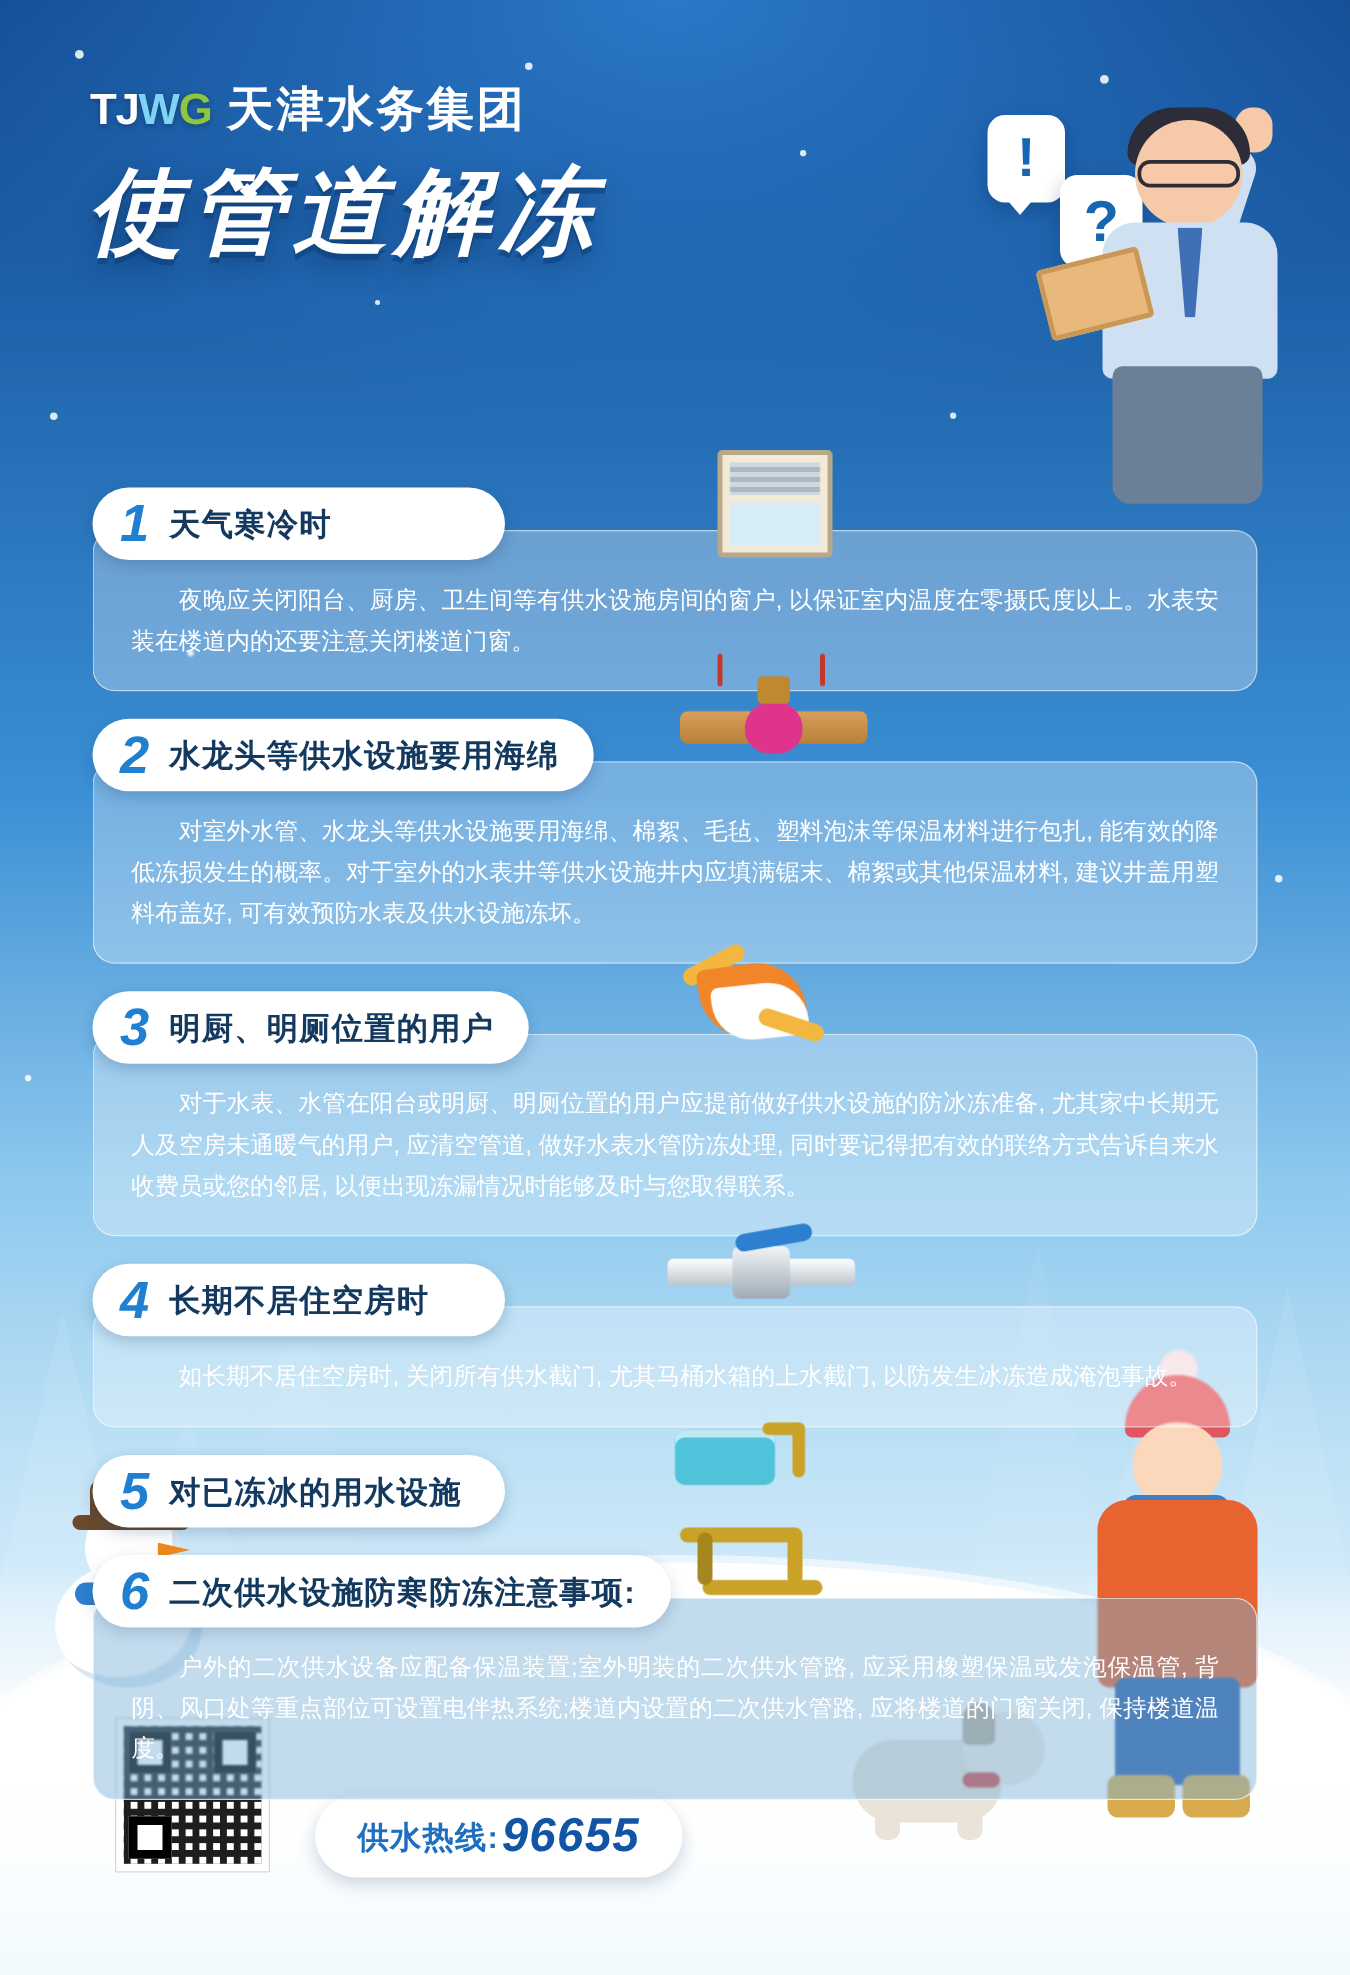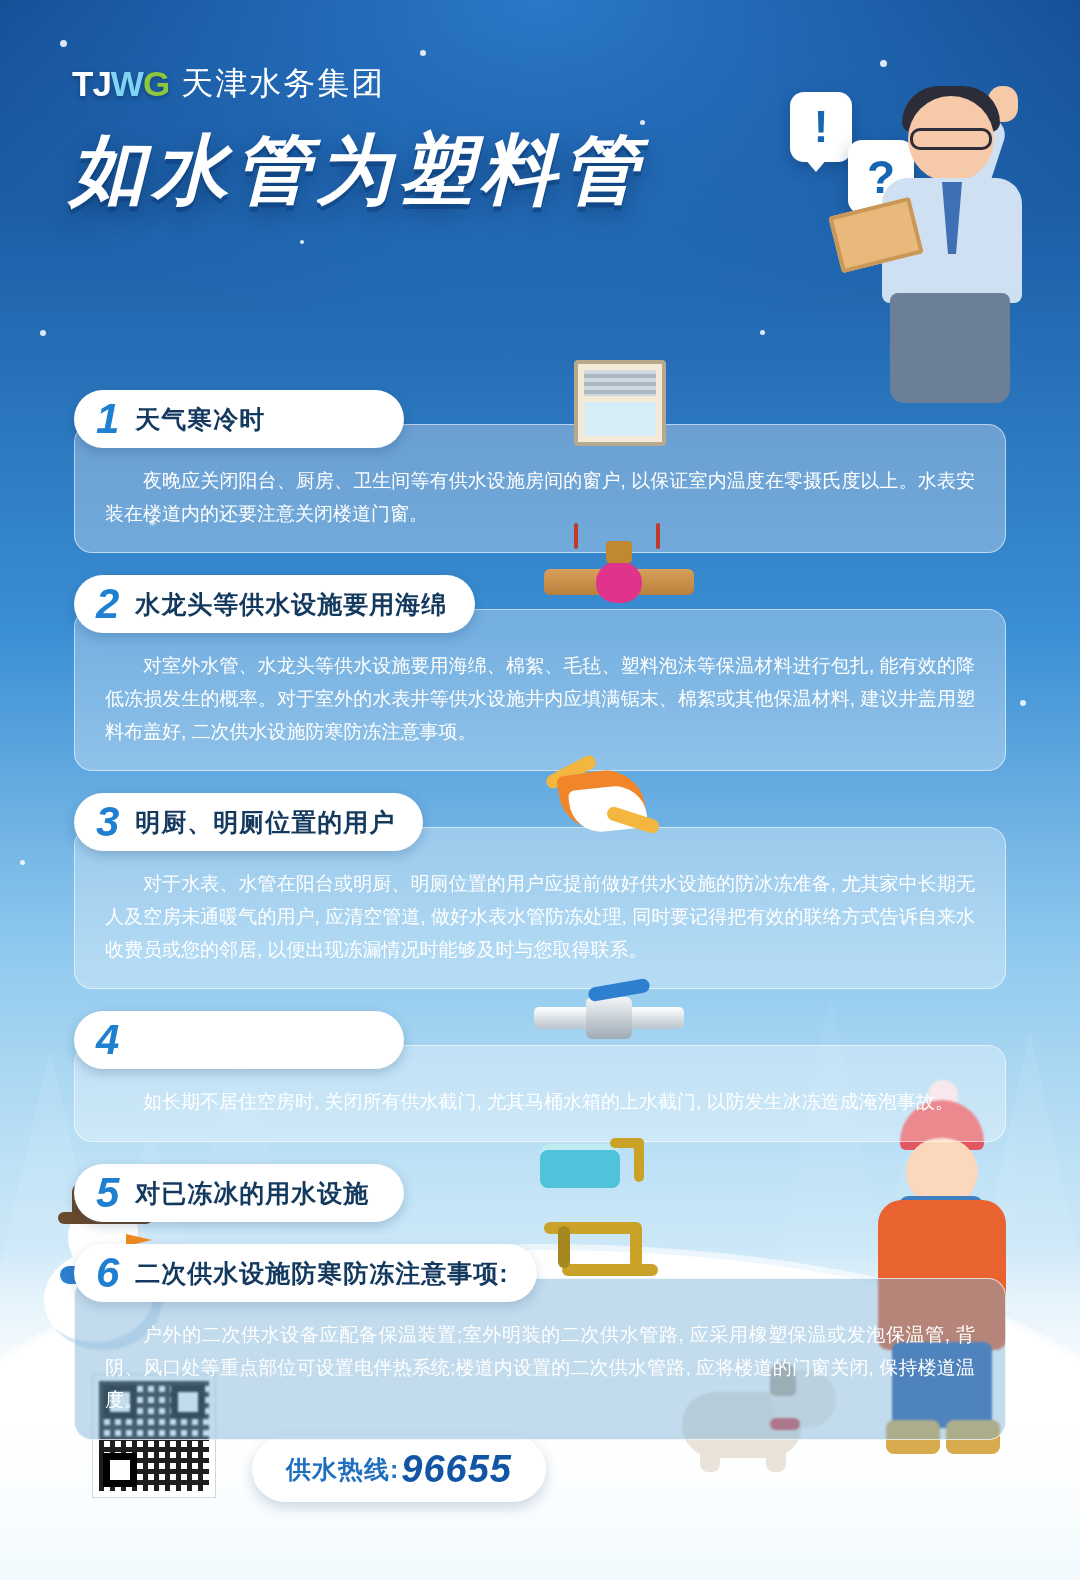--- a/index.html
+++ b/index.html
@@ -51,21 +51,21 @@
     display: flex; align-items: center; gap: 12px;
   }
   .logo-mark {
     font-size: 35px; font-weight: bold; letter-spacing: -1px;
     color: #ffffff;
     text-shadow: 0 2px 5px rgba(0,0,0,.3);
   }
   .logo-mark .g { color: #8dc63f; }
   .logo-mark .w { color: #7fd4f5; }
   .logo-text {
-    font-size: 32px; color: #ffffff; font-weight: normal; letter-spacing: 2px;
+    font-size: 38px; color: #ffffff; font-weight: bold; letter-spacing: 2px;
   }
 
   .title-block { position: absolute; left: 70px; top: 130px; }
   .title-1, .title-2 {
     font-family: "Liberation Sans", sans-serif;
     font-weight: bold;
     color: #ffffff;
     letter-spacing: 6px;
     text-shadow: 0 5px 0 rgba(12,60,120,.55), 0 10px 22px rgba(0,30,70,.45);
     line-height: 1.06;
@@ -273,21 +273,21 @@
   <div class="flake" style="left:760px; top:330px; width:5px; height:5px;"></div>
 
   <div class="logo-row">
     <div class="logo-mark">
       <span>TJ</span><span class="w">W</span><span class="g">G</span>
     </div>
     <div class="logo-text">天津水务集团</div>
   </div>
 
   <div class="title-block">
-    <div class="title-1">如水管为塑料管</div>
+    <div class="title-1">使管道解冻</div>
   </div>
 
   <div class="bubble-grp">
     <div class="bub ex">!</div>
     <div class="bub q">?</div>
   </div>
 
   <div class="person">
     <div class="p-arm"></div>
     <div class="p-hand"></div>
@@ -316,21 +316,21 @@
         <div class="steam" style="left:30px;"></div>
         <div class="steam" style="left:112px;"></div>
         <div class="pipe"></div>
         <div class="bulb"></div>
         <div class="knob"></div>
       </div>
       <div class="head">
         <span class="num">2</span>
         <span class="htext">水龙头等供水设施要用海绵</span>
       </div>
-      <div class="body">对室外水管、水龙头等供水设施要用海绵、棉絮、毛毡、塑料泡沫等保温材料进行包扎, 能有效的降低冻损发生的概率。对于室外的水表井等供水设施井内应填满锯末、棉絮或其他保温材料, 建议井盖用塑料布盖好, 二次供水设施防寒防冻注意事项。</div>
+      <div class="body">对室外水管、水龙头等供水设施要用海绵、棉絮、毛毡、塑料泡沫等保温材料进行包扎, 能有效的降低冻损发生的概率。对于室外的水表井等供水设施井内应填满锯末、棉絮或其他保温材料, 建议井盖用塑料布盖好, 可有效预防水表及供水设施冻坏。</div>
     </div>
 
     <div class="item">
       <div class="ico ico-cloth">
         <div class="arrow" style="left:0px; top:4px; transform:rotate(-28deg);"></div>
         <div class="sheet"></div>
         <div class="sheet2"></div>
         <div class="arrow" style="left:62px; top:52px; transform:rotate(18deg);"></div>
       </div>
       <div class="head">
@@ -341,20 +341,21 @@
     </div>
 
     <div class="item">
       <div class="ico ico-ball">
         <div class="tube"></div>
         <div class="mid"></div>
         <div class="lev"></div>
       </div>
       <div class="head">
         <span class="num">4</span>
+        <span class="htext">长期不居住空房时</span>
       </div>
       <div class="body">如长期不居住空房时, 关闭所有供水截门, 尤其马桶水箱的上水截门, 以防发生冰冻造成淹泡事故。</div>
     </div>
 
     <div class="item">
       <div class="ico ico-tap">
         <div class="basin"></div>
         <div class="spout"></div>
         <div class="stem"></div>
       </div>

